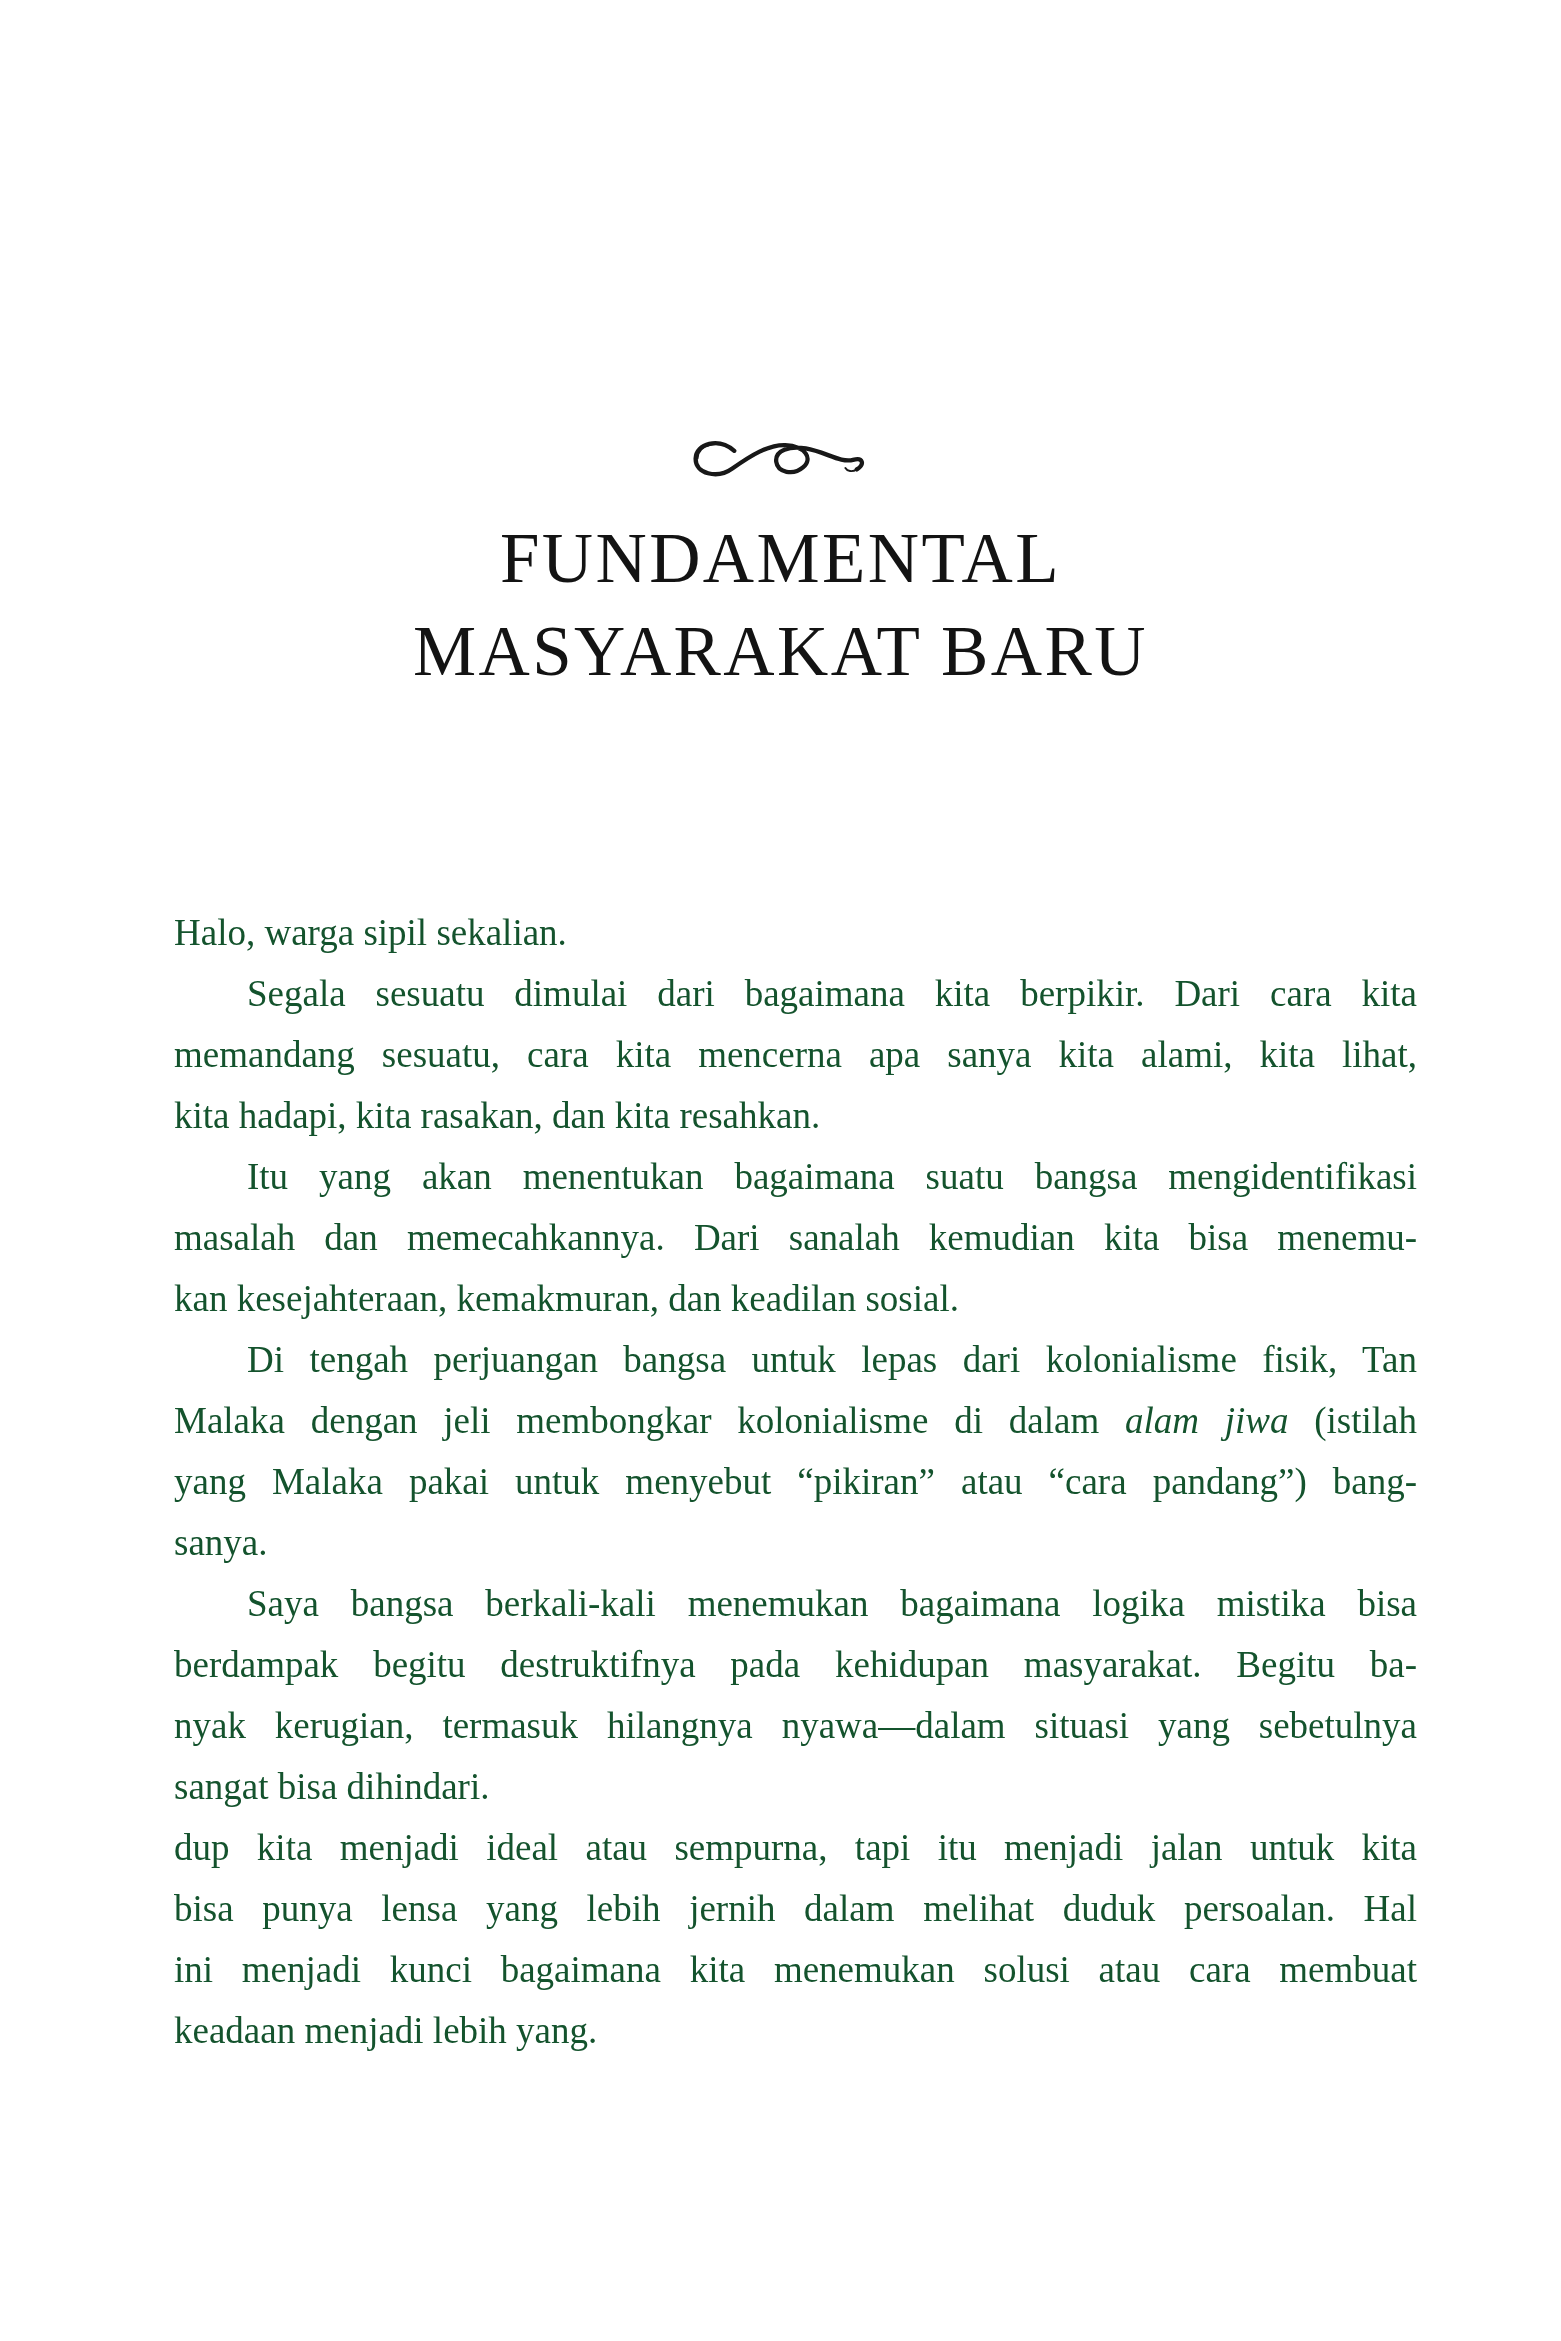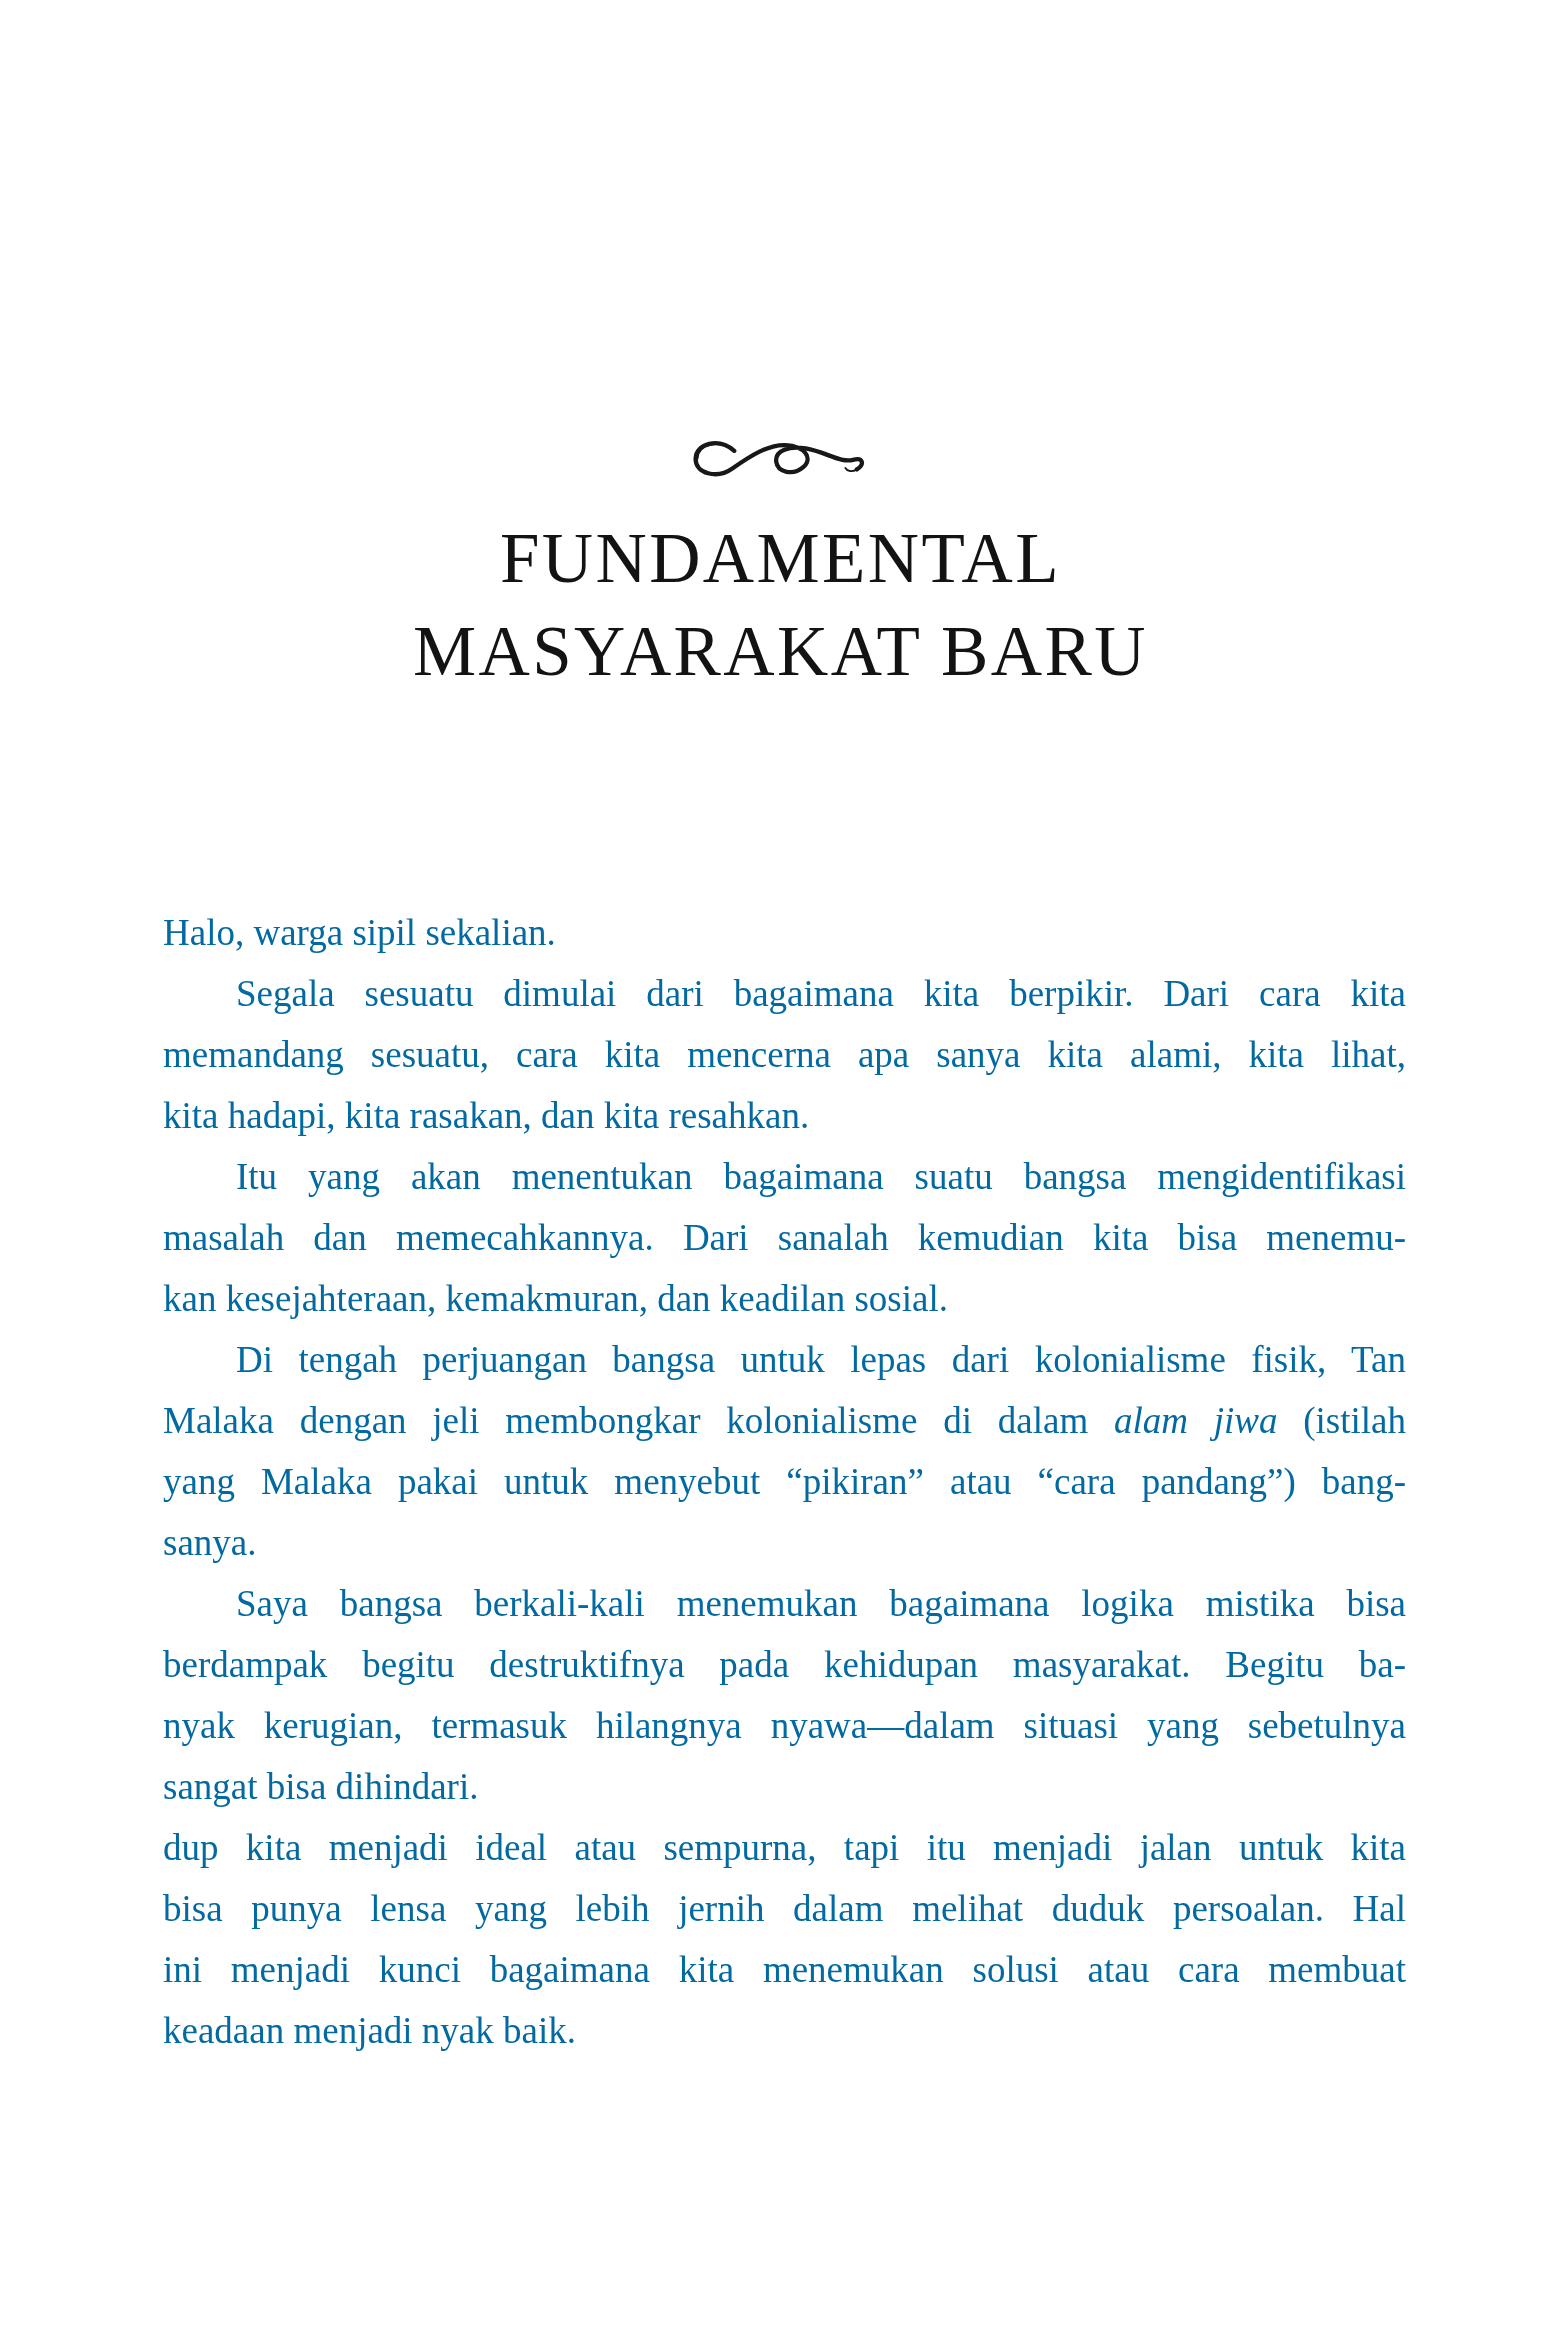--- a/index.html
+++ b/index.html
@@ -40,26 +40,26 @@
     font-size: 71px;
     line-height: 93px;
     letter-spacing: 2.4px;
     color: #131313;
   }
   .chapter-title .title-line {
     display: block;
   }
   .body-text {
     position: absolute;
-    left: 163px;
+    left: 174px;
     top: 902px;
     width: 1243px;
     font-size: 37px;
     line-height: 61px;
-    color: #0369a1;
+    color: #14532d;
   }
   .line {
     height: 61px;
     text-align: justify;
     text-align-last: justify;
     white-space: normal;
   }
   .line.no-just {
     text-align: left;
     text-align-last: left;
@@ -111,17 +111,17 @@
       <div class="line"><span>Malaka dengan jeli membongkar kolonialisme di dalam </span><em>alam jiwa</em><span> (istilah</span></div>
       <div class="line"><span>yang Malaka pakai untuk menyebut “pikiran” atau “cara pandang”) bang-</span></div>
       <div class="line no-just"><span>sanya.</span></div>
       <div class="line ind"><span>Saya bangsa berkali-kali menemukan bagaimana logika mistika bisa</span></div>
       <div class="line"><span>berdampak begitu destruktifnya pada kehidupan masyarakat. Begitu ba-</span></div>
       <div class="line"><span>nyak kerugian, termasuk hilangnya nyawa—dalam situasi yang sebetulnya</span></div>
       <div class="line no-just"><span>sangat bisa dihindari.</span></div>
       <div class="line"><span>dup kita menjadi ideal atau sempurna, tapi itu menjadi jalan untuk kita</span></div>
       <div class="line"><span>bisa punya lensa yang lebih jernih dalam melihat duduk persoalan. Hal</span></div>
       <div class="line"><span>ini menjadi kunci bagaimana kita menemukan solusi atau cara membuat</span></div>
-      <div class="line no-just"><span>keadaan menjadi nyak baik.</span></div>
+      <div class="line no-just"><span>keadaan menjadi lebih yang.</span></div>
     </div>
 
 </div>
 
 
 </body></html>

